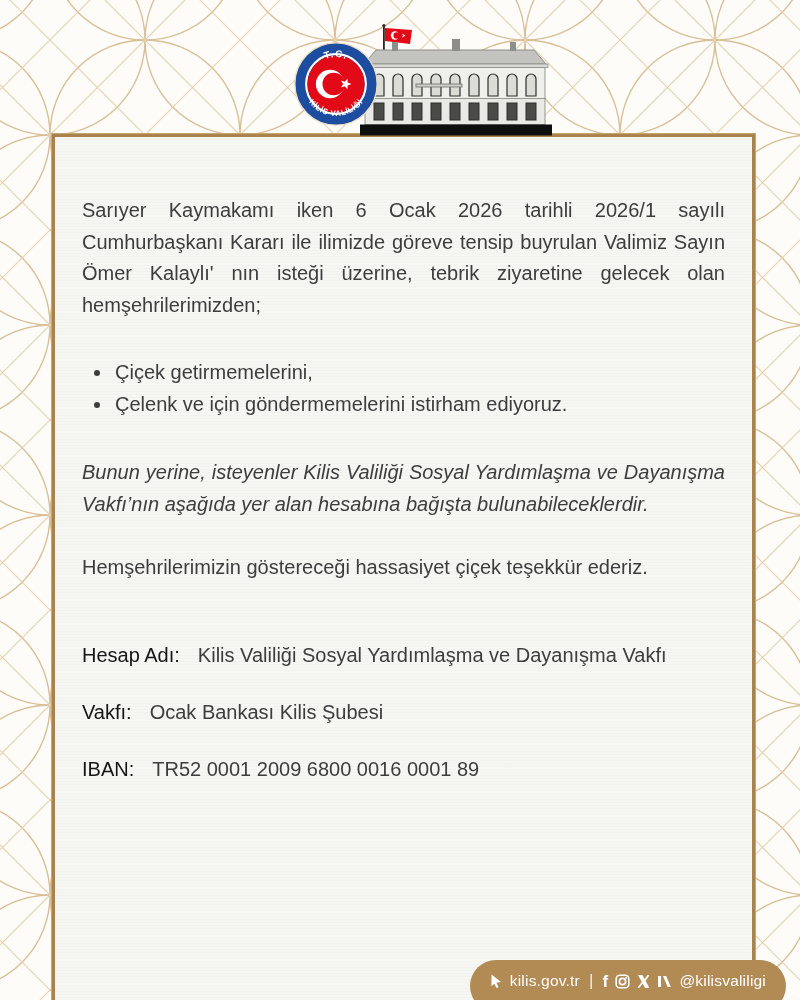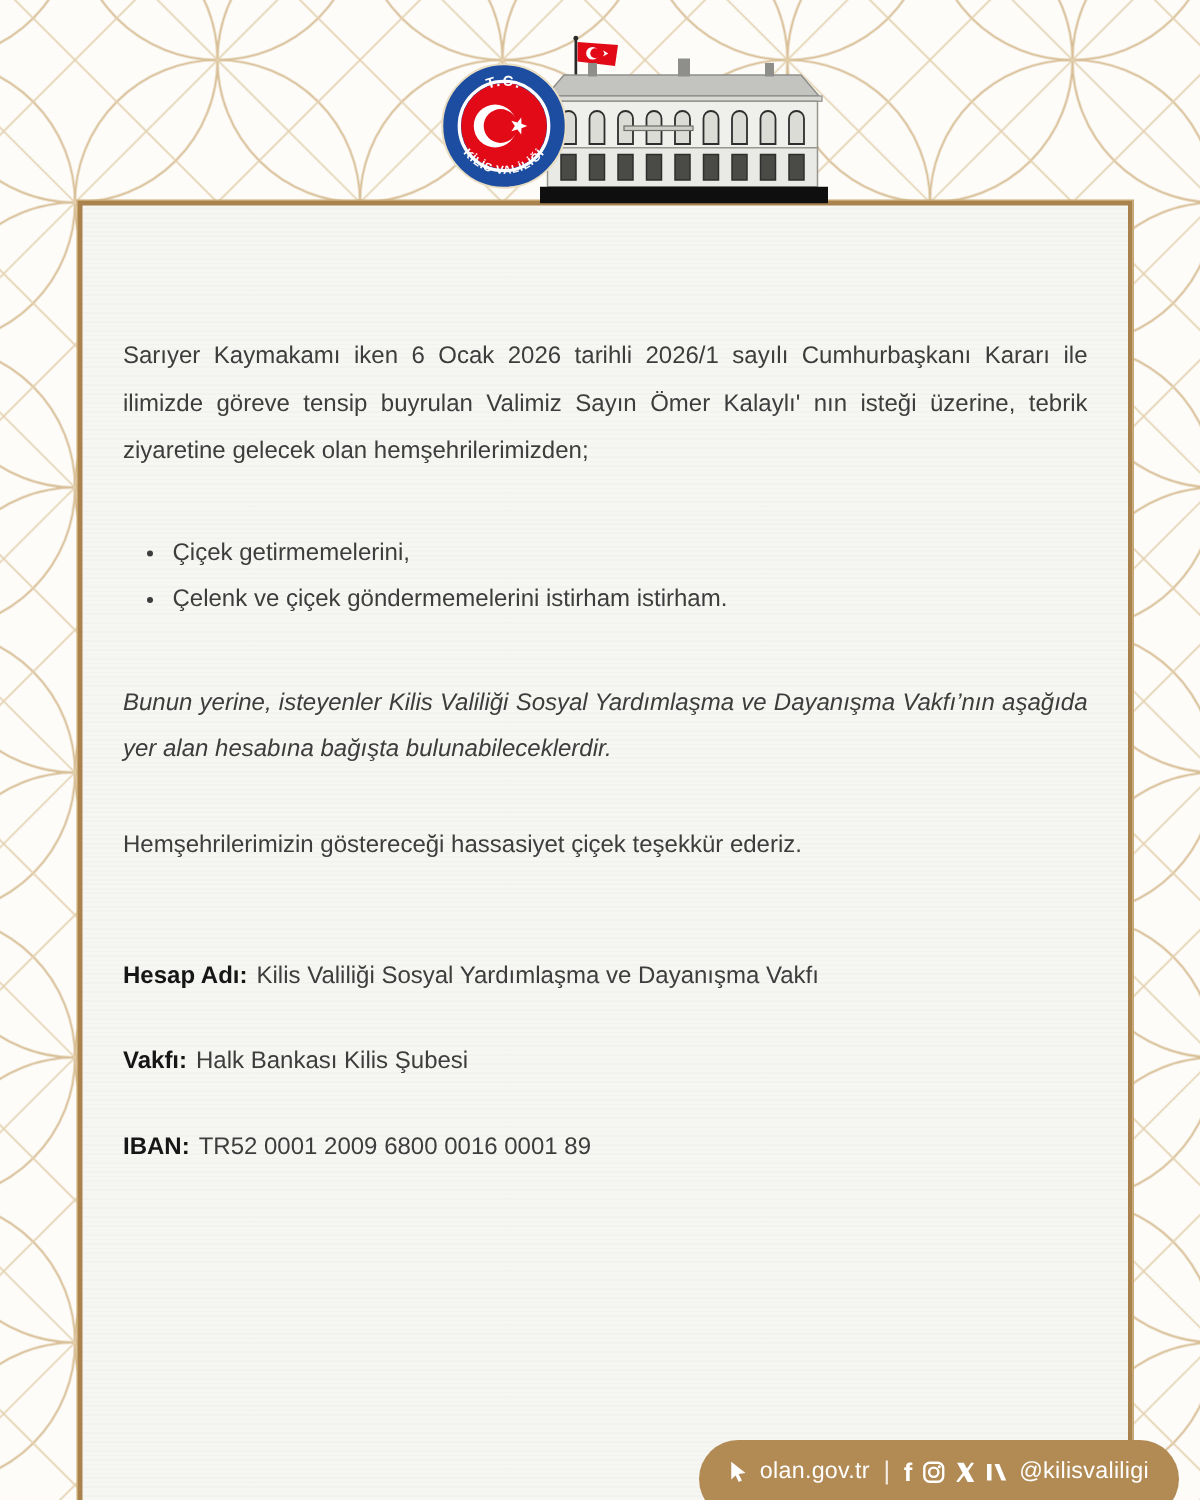--- a/index.html
+++ b/index.html
@@ -12,32 +12,32 @@
   .card{
     position:absolute;left:52px;top:134px;width:703px;height:900px;
     box-sizing:border-box;
     border:3px solid #a9824d;
     box-shadow:0 0 0 1px #c8a76f;
     background:#f6f6f3;
     background-image:repeating-linear-gradient(0deg, rgba(0,0,0,0.015) 0 1px, rgba(255,255,255,0) 1px 3px);
     z-index:2;
   }
   .card-content{
-    padding:85px 27px 0 27px;
+    padding:58px 27px 0 27px;
     color:#3d3d3d;
-    font-size:16px;
+    font-size:20px;
     line-height:31.5px;
   }
   .p-just{ text-align:justify; text-justify:inter-word; margin:0 0 36px 0;}
   .p-just2{ text-align:justify; text-justify:inter-word; margin:0 0 32px 0;font-style:italic;}
   .p-plain{ margin:0 0 57px 0;}
   ul.bullets{ margin:0 0 37px 0; padding:0 0 0 31px; list-style:disc;}
   ul.bullets li{ margin:0; padding-left:2px;}
   .acct-row{ margin:0 0 28px 0; line-height:29px;}
-  .acct-label{ font-weight:700; color:#161616; margin-right:6px;}
+  .acct-label{ font-weight:400; color:#161616; margin-right:18px;}
   .acct-value{ color:#3d3d3d;}
 
   .header{ position:absolute; left:288px; top:20px; width:270px; height:116px; z-index:3;}
   .building-svg{ position:absolute; left:72px; top:2px; z-index:1;}
   .emblem-svg{ position:absolute; left:6px; top:22px; z-index:2;}
 
   .footer-pill{
     position:absolute; right:14px; bottom:-12px; height:52px;
     min-width:243px; border-radius:26px;
     background:#b28a54;
@@ -142,46 +142,46 @@
     </text>
   </svg>
 </div>
 
 <div class="card">
   <div class="card-content">
     <p class="p-just">Sarıyer Kaymakamı iken 6 Ocak 2026 tarihli 2026/1 sayılı Cumhurbaşkanı Kararı ile ilimizde göreve tensip buyrulan Valimiz Sayın Ömer Kalaylı' nın isteği üzerine, tebrik ziyaretine gelecek olan hemşehrilerimizden;</p>
 
     <ul class="bullets">
       <li>Çiçek getirmemelerini,</li>
-      <li>Çelenk ve çiçek göndermemelerini istirham istirham.</li>
+      <li>Çelenk ve için göndermemelerini istirham ediyoruz.</li>
     </ul>
 
     <p class="p-just2">Bunun yerine, isteyenler Kilis Valiliği Sosyal Yardımlaşma ve Dayanışma Vakfı’nın aşağıda yer alan hesabına bağışta bulunabileceklerdir.</p>
 
     <p class="p-plain">Hemşehrilerimizin göstereceği hassasiyet çiçek teşekkür ederiz.</p>
 
     <div class="acct-row">
       <span class="acct-label">Hesap Adı:</span><span class="acct-value">Kilis Valiliği Sosyal Yardımlaşma ve Dayanışma Vakfı</span>
     </div>
     <div class="acct-row">
-      <span class="acct-label">Vakfı:</span><span class="acct-value">Halk Bankası Kilis Şubesi</span>
+      <span class="acct-label">Vakfı:</span><span class="acct-value">Ocak Bankası Kilis Şubesi</span>
     </div>
     <div class="acct-row">
       <span class="acct-label">IBAN:</span><span class="acct-value">TR52 0001 2009 6800 0016 0001 89</span>
     </div>
   </div>
 </div>
 
 <div class="footer-pill">
   <span class="icn">
     <svg width="13" height="15" viewBox="0 0 13 15">
       <path d="M1.5,0.5 L11,8 L6.4,8.7 L8.6,13 L6.5,14 L4.4,9.7 L1.5,12.3 Z" fill="#ffffff"></path>
     </svg>
   </span>
-  <span>olan.gov.tr</span>
+  <span>kilis.gov.tr</span>
   <span class="sep">|</span>
   <span class="icn fb-glyph">f</span>
   <span class="icn">
     <svg width="15" height="15" viewBox="0 0 15 15">
       <rect x="1.2" y="1.2" width="12.6" height="12.6" rx="3.6" fill="none" stroke="#ffffff" stroke-width="1.6"></rect>
       <circle cx="7.5" cy="7.5" r="3.1" fill="none" stroke="#ffffff" stroke-width="1.6"></circle>
       <circle cx="11.2" cy="3.8" r="1" fill="#ffffff"></circle>
     </svg>
   </span>
   <span class="icn">

